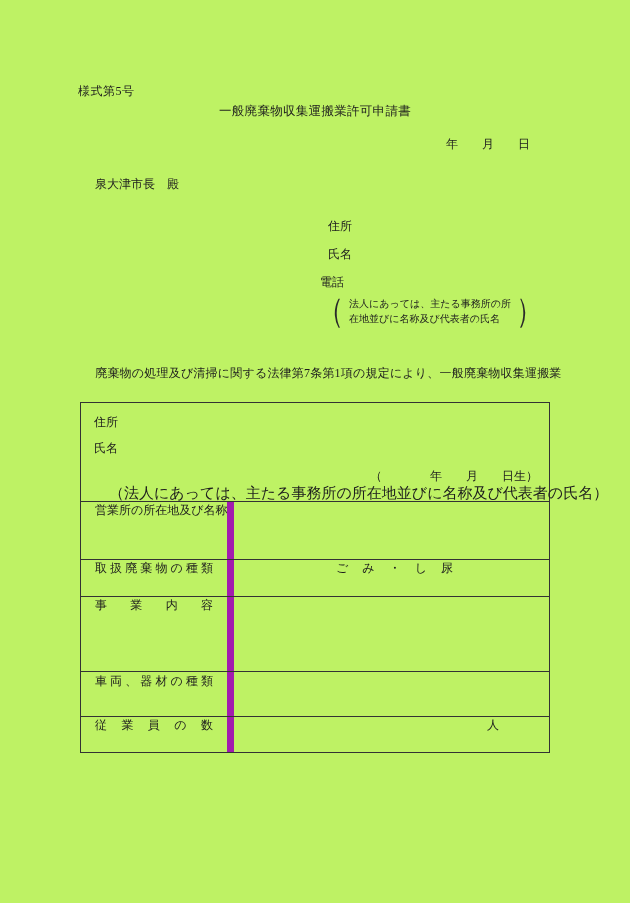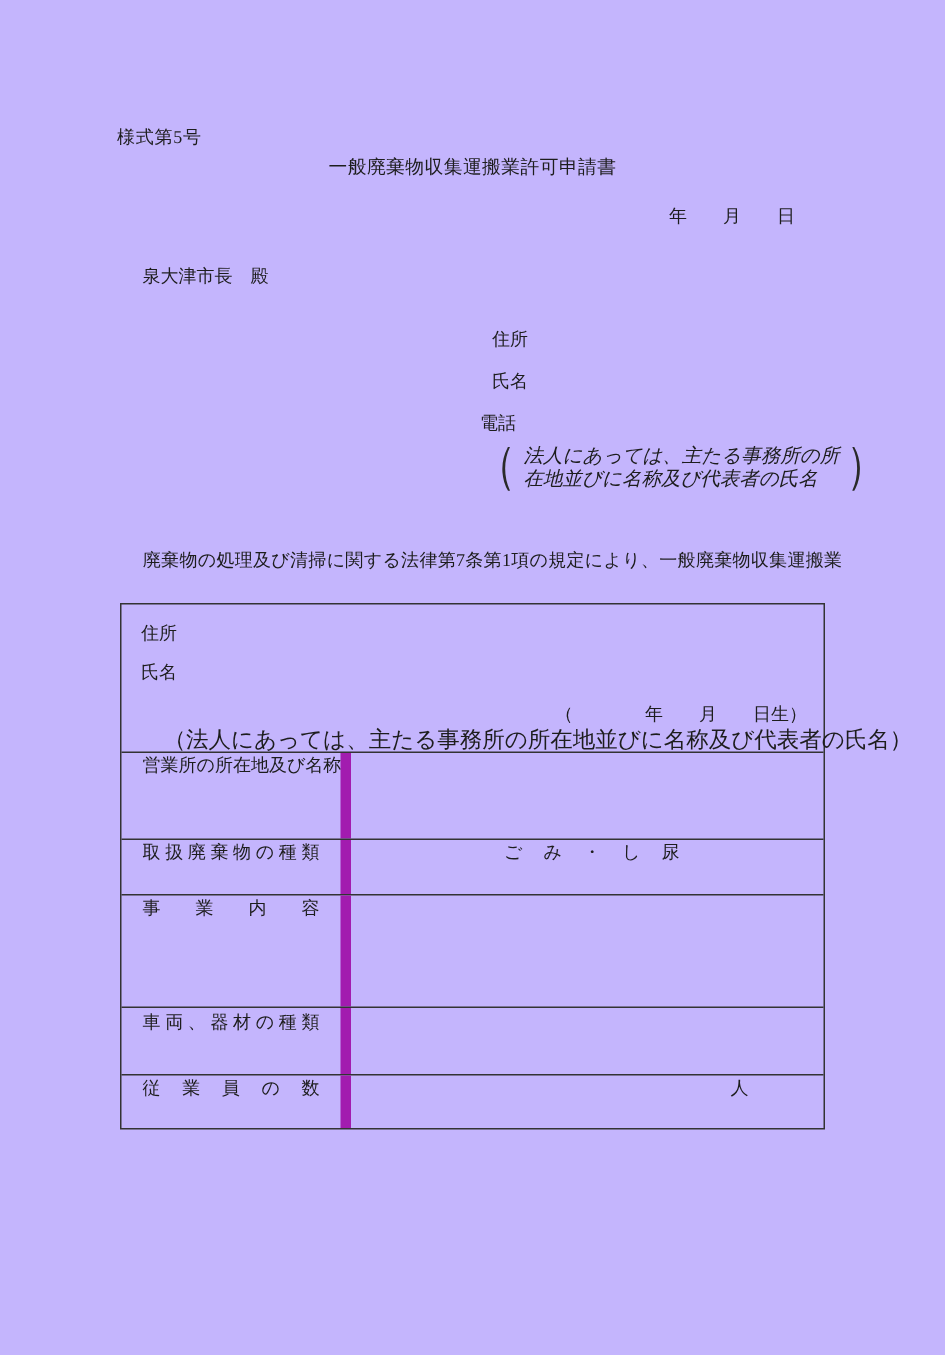--- a/index.html
+++ b/index.html
@@ -1,37 +1,37 @@
 <!DOCTYPE html>
 <html lang="ja"><head>
 <meta charset="utf-8">
 <style>
   html,body { margin:0; padding:0; background:#fdfdfd; }
   .page {
-    position:relative; width:630px; height:903px; background:#c4b5fd;
+    position:relative; width:630px; height:903px; background:#bef264;
     font-family:"Liberation Serif","DejaVu Serif",serif;
     color:#1d1d1d; font-size:12px; overflow:hidden;
   }
   .abs { position:absolute; white-space:pre; }
 
   .form-number { left:78px; top:83px; letter-spacing:0.5px; }
   .doc-title  { left:0; right:0; top:103px; text-align:center; font-size:12.5px; letter-spacing:0.3px; }
   .date-line  { right:100px; top:136px; }
   .addressee  { left:95px; top:176px; }
 
   .app-label-address { left:328px; top:218px; }
   .app-label-name    { left:328px; top:246px; }
   .app-label-phone   { left:320px; top:274px; }
 
   .corp-note { left:314px; top:292px; display:flex; align-items:center; }
   .corp-note .paren {
     font-size:34px; line-height:38px; font-weight:300;
     transform:scaleX(0.75); color:#2a2a2a; white-space:pre;
   }
-  .corp-note .note-lines { font-size:13px; line-height:15px; white-space:pre; padding:0 1px;font-style:italic; }
+  .corp-note .note-lines { font-size:10px; line-height:15px; white-space:pre; padding:0 1px; }
 
   .body-par { left:83px; top:330px; width:476px; }
   .body-par div { line-height:26.5px; white-space:pre; letter-spacing:0.2px; }
 
   .form-table {
     position:absolute; left:80px; top:402px; width:470px; height:351px;
     box-sizing:border-box; border:1px solid #333; display:flex; flex-direction:column;
   }
   .t-row { display:flex; box-sizing:border-box; }
   .t-row + .t-row { border-top:1px solid #333; }

